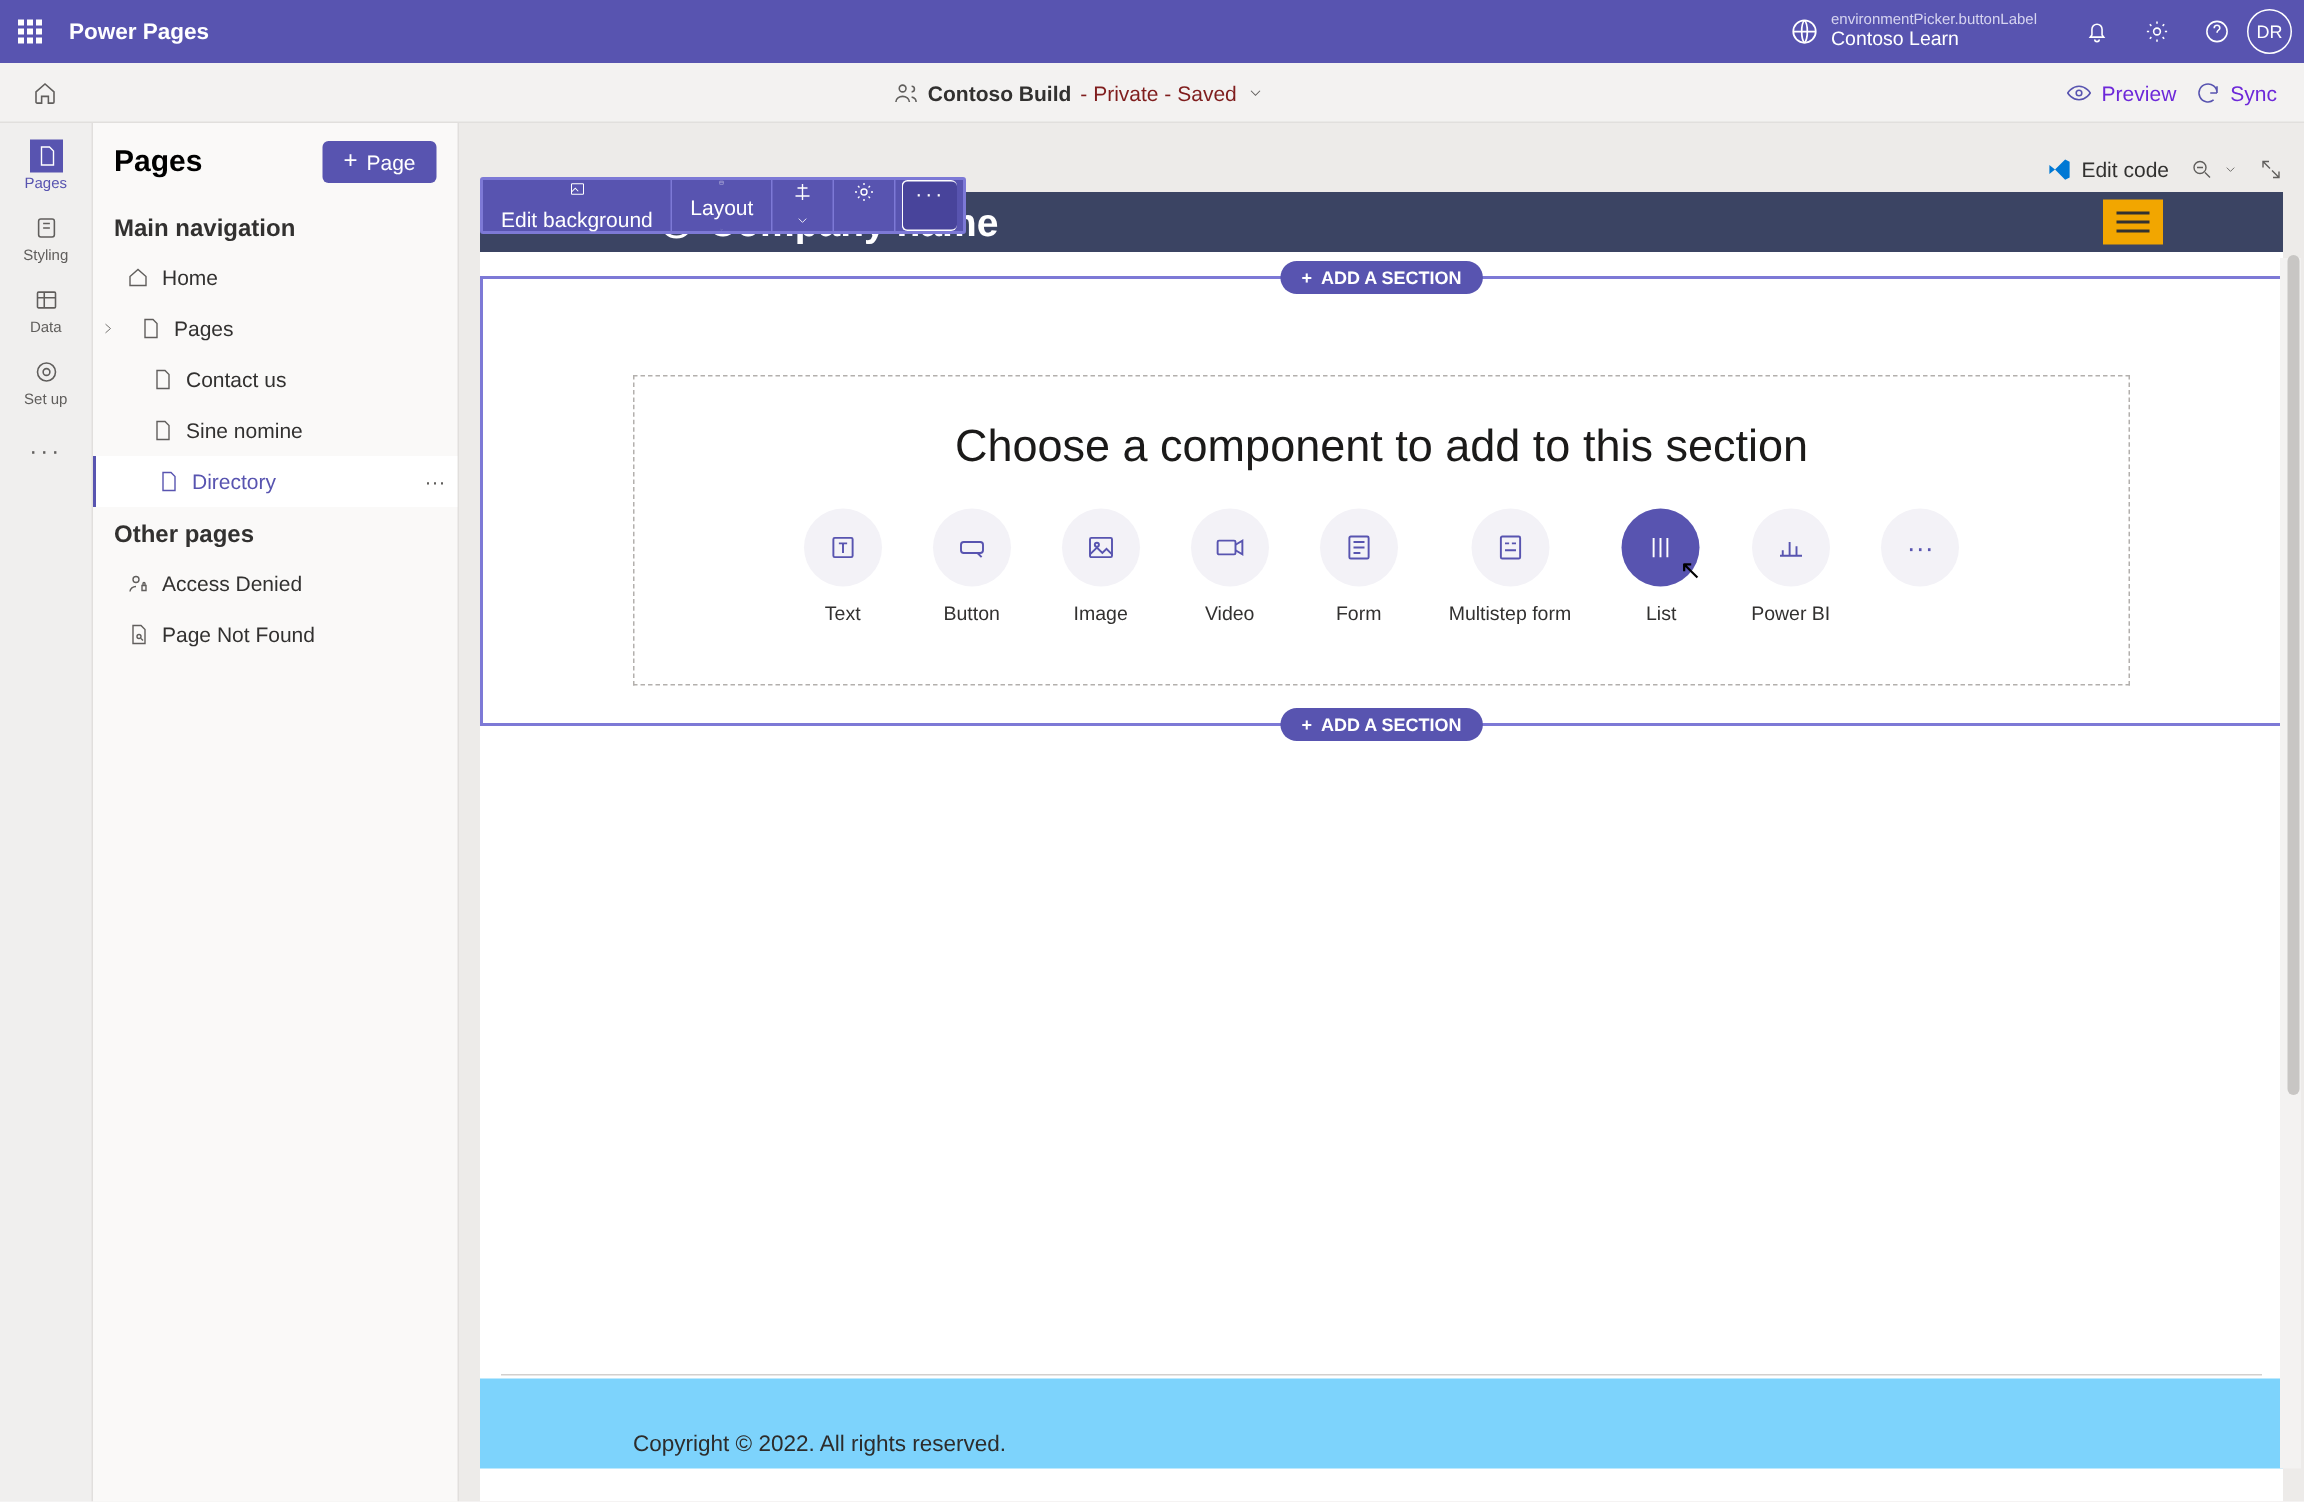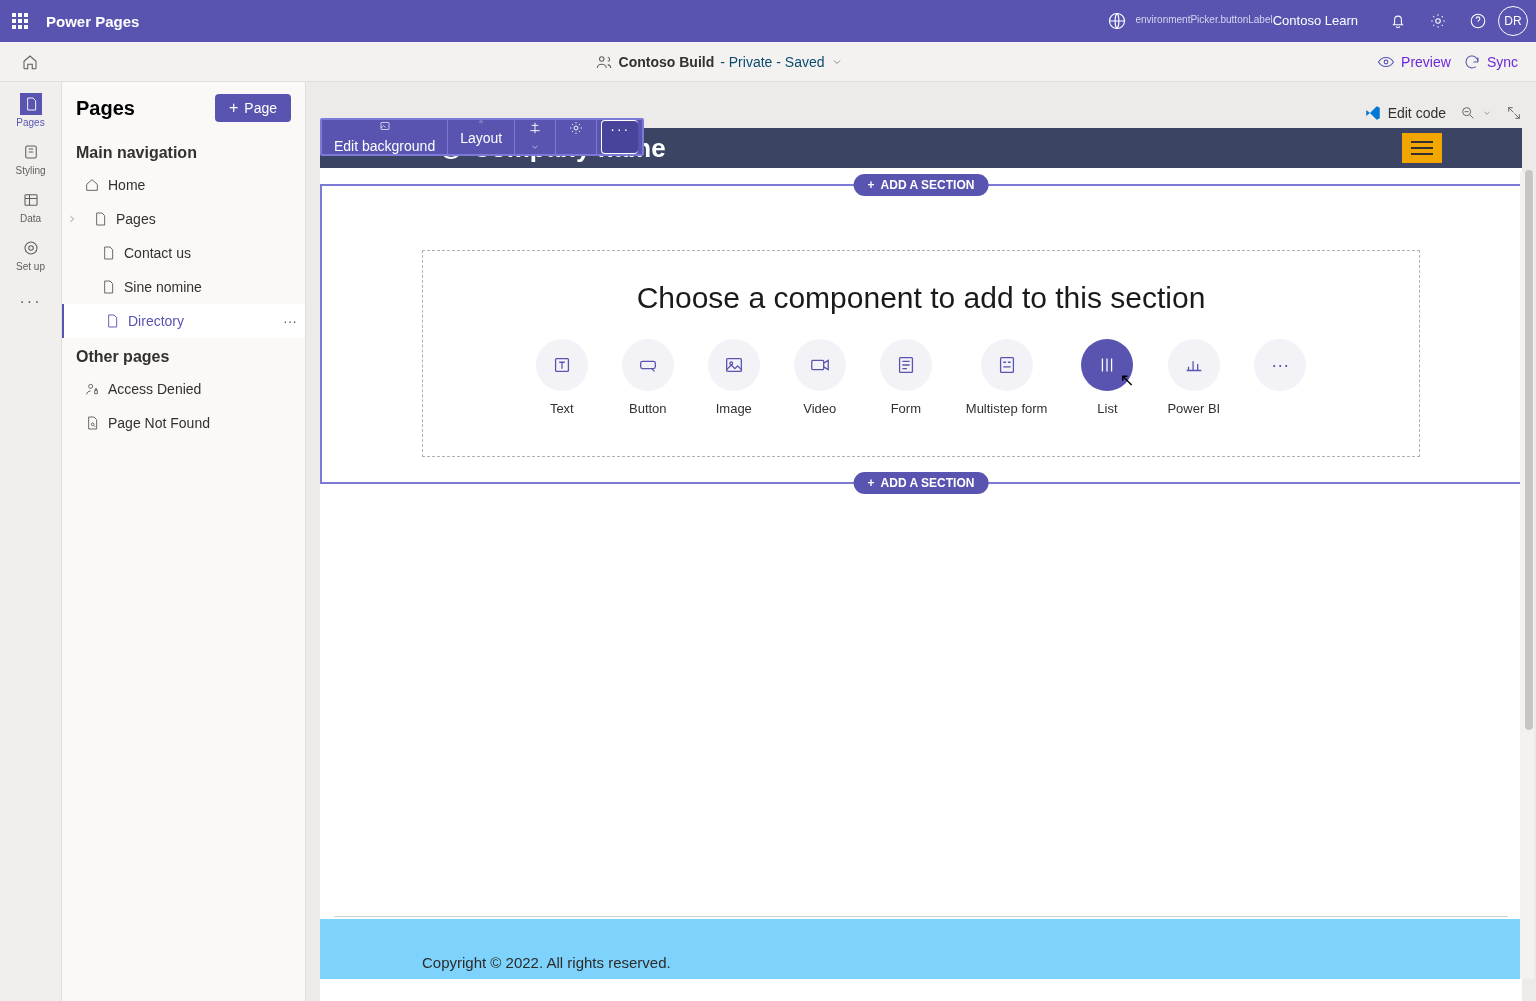--- a/index.html
+++ b/index.html
@@ -9,33 +9,33 @@
 .top-header {
   height: 42px; background: #5854b0; color: #fff; display: flex; align-items: center;
 }
 .waffle { width: 40px; height: 42px; display: flex; align-items: center; justify-content: center; }
 .waffle-grid { display: grid; grid-template-columns: repeat(3,4px); grid-template-rows: repeat(3,4px); gap: 2px; }
 .waffle-dot { width: 4px; height: 4px; background: #fff; }
 .app-title { font-size: 15px; margin-left: 6px; font-weight: 600; }
 .header-spacer { flex: 1; }
 .env-block { display: flex; align-items: center; margin-right: 20px; }
 .env-icon { width: 20px; height: 20px; margin-right: 8px; }
-.env-text-wrap { display: flex; line-height: 1.1; }
+.env-text-wrap { display: flex; flex-direction: column; line-height: 1.1; }
 .env-label { font-size: 10px; color: #d6d4f0; }
 .env-name { font-size: 13px; }
 .header-icon-btn { width: 40px; height: 42px; display:flex; align-items:center; justify-content:center; cursor:pointer; }
 .header-icon-btn svg { stroke: #fff; }
 .avatar { width: 30px; height: 30px; border-radius: 50%; border: 1px solid #fff; display:flex; align-items:center; justify-content:center; font-size: 12px; margin-right: 8px; }
 
 
 .cmd-bar { height: 40px; background: #f3f2f1; border-bottom: 1px solid #e1dfdd; display:flex; align-items:center; }
 .home-btn { width: 60px; display:flex; justify-content:center; }
 .cmd-center { flex:1; display:flex; justify-content:center; align-items:center; gap:6px; }
 .cmd-site-name { font-size: 14px; font-weight: 600; color: #323130; }
-.cmd-site-sub { font-size: 14px; color: #0c4a6e; }
+.cmd-site-sub { font-size: 14px; color: #7f1d1d; }
 .cmd-right { display:flex; align-items:center; gap: 12px; margin-right: 18px; }
 .cmd-link { display:flex; align-items:center; gap:6px; font-size:14px; color:#6d28d9; cursor:pointer; }
 
 
 .app-body { display:flex; height: calc(100% - 82px); }
 
 
 .rail { width: 62px; background: #f0efee; border-right: 1px solid #e1dfdd; display:flex; flex-direction:column; align-items:center; padding-top:4px; }
 .rail-item { width: 62px; height: 48px; display:flex; flex-direction:column; align-items:center; justify-content:center; gap:2px; cursor:pointer; font-size:10px; color:#605e5c; }
 .rail-item.active { color:#5854b0; }

